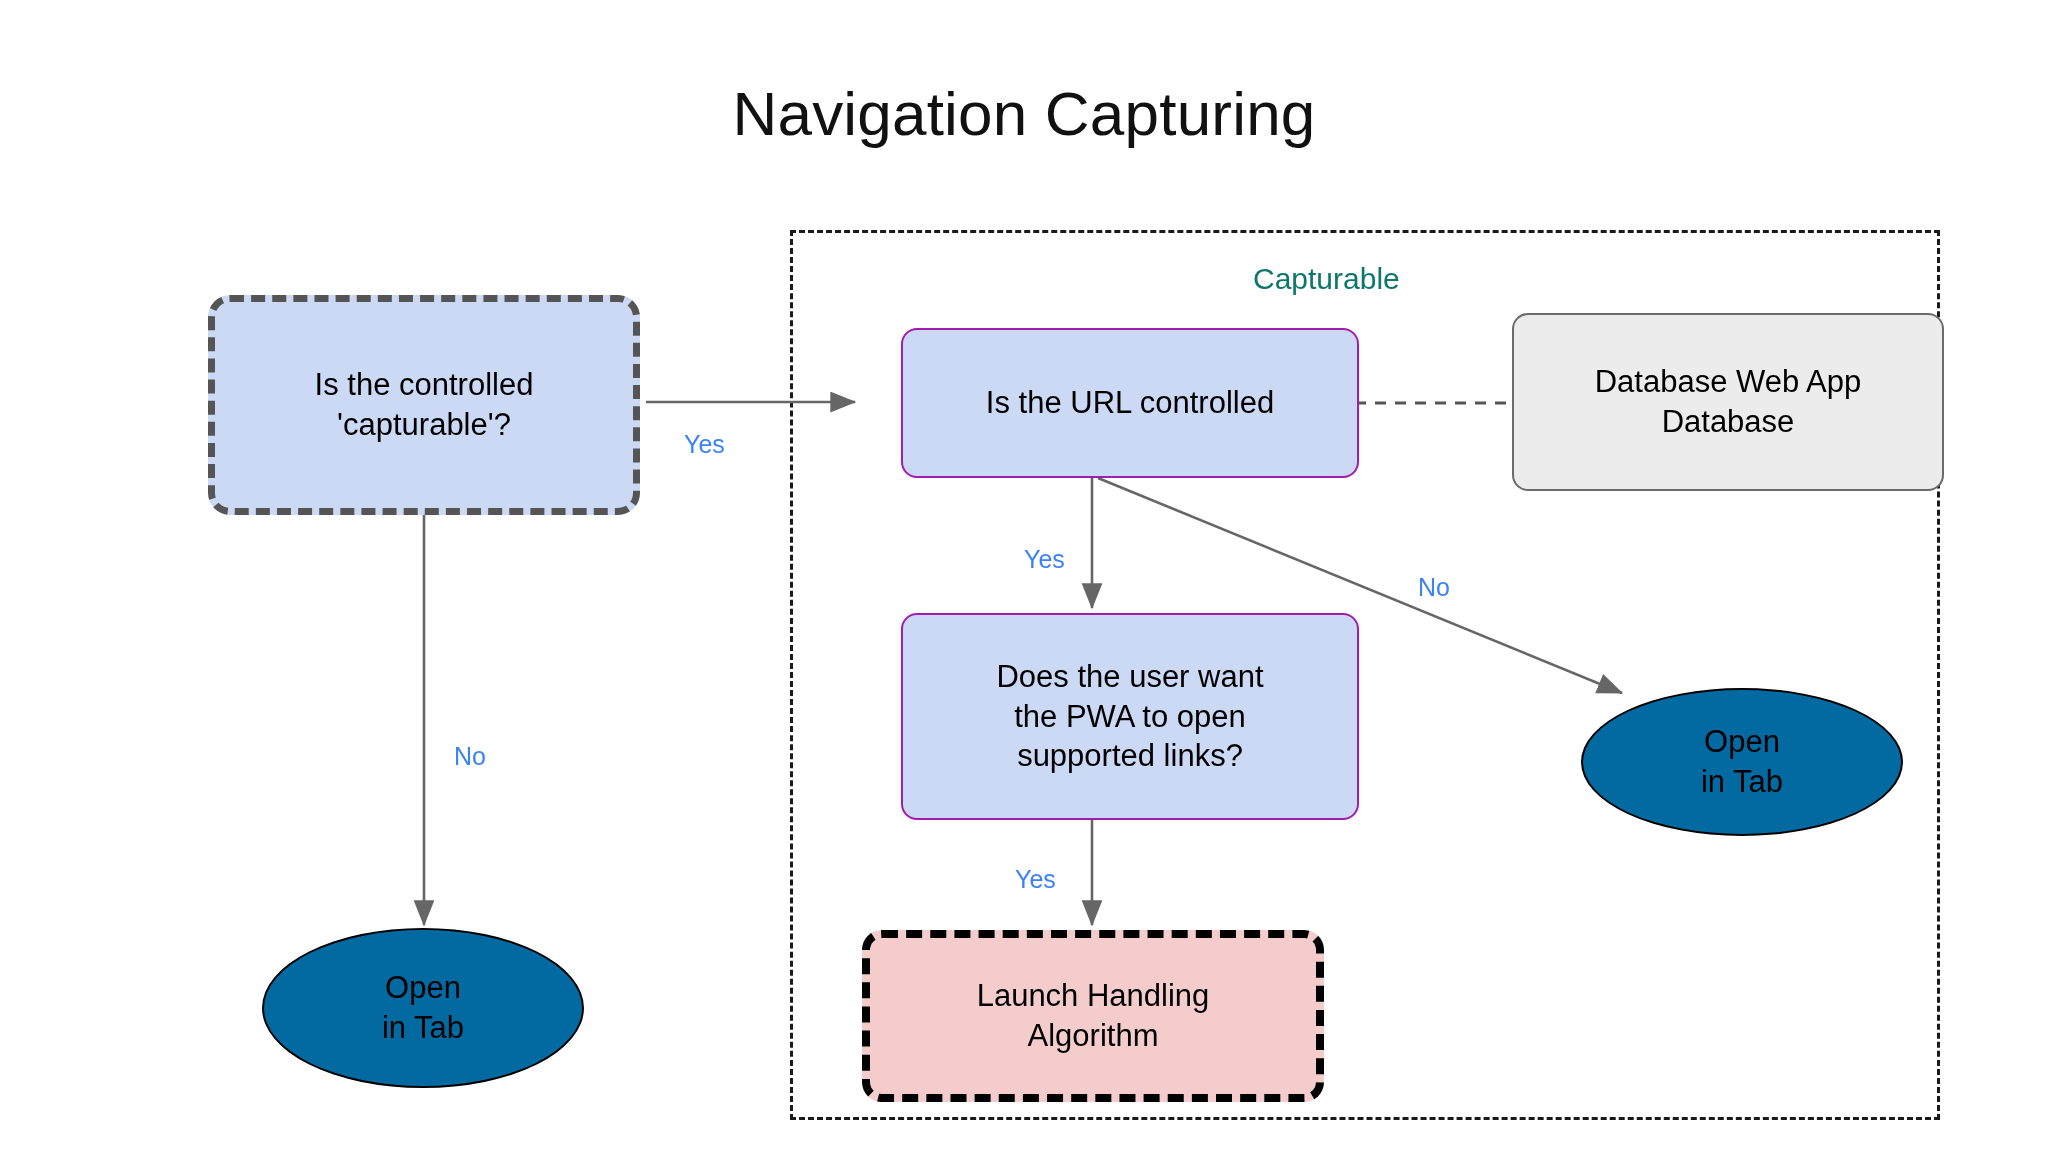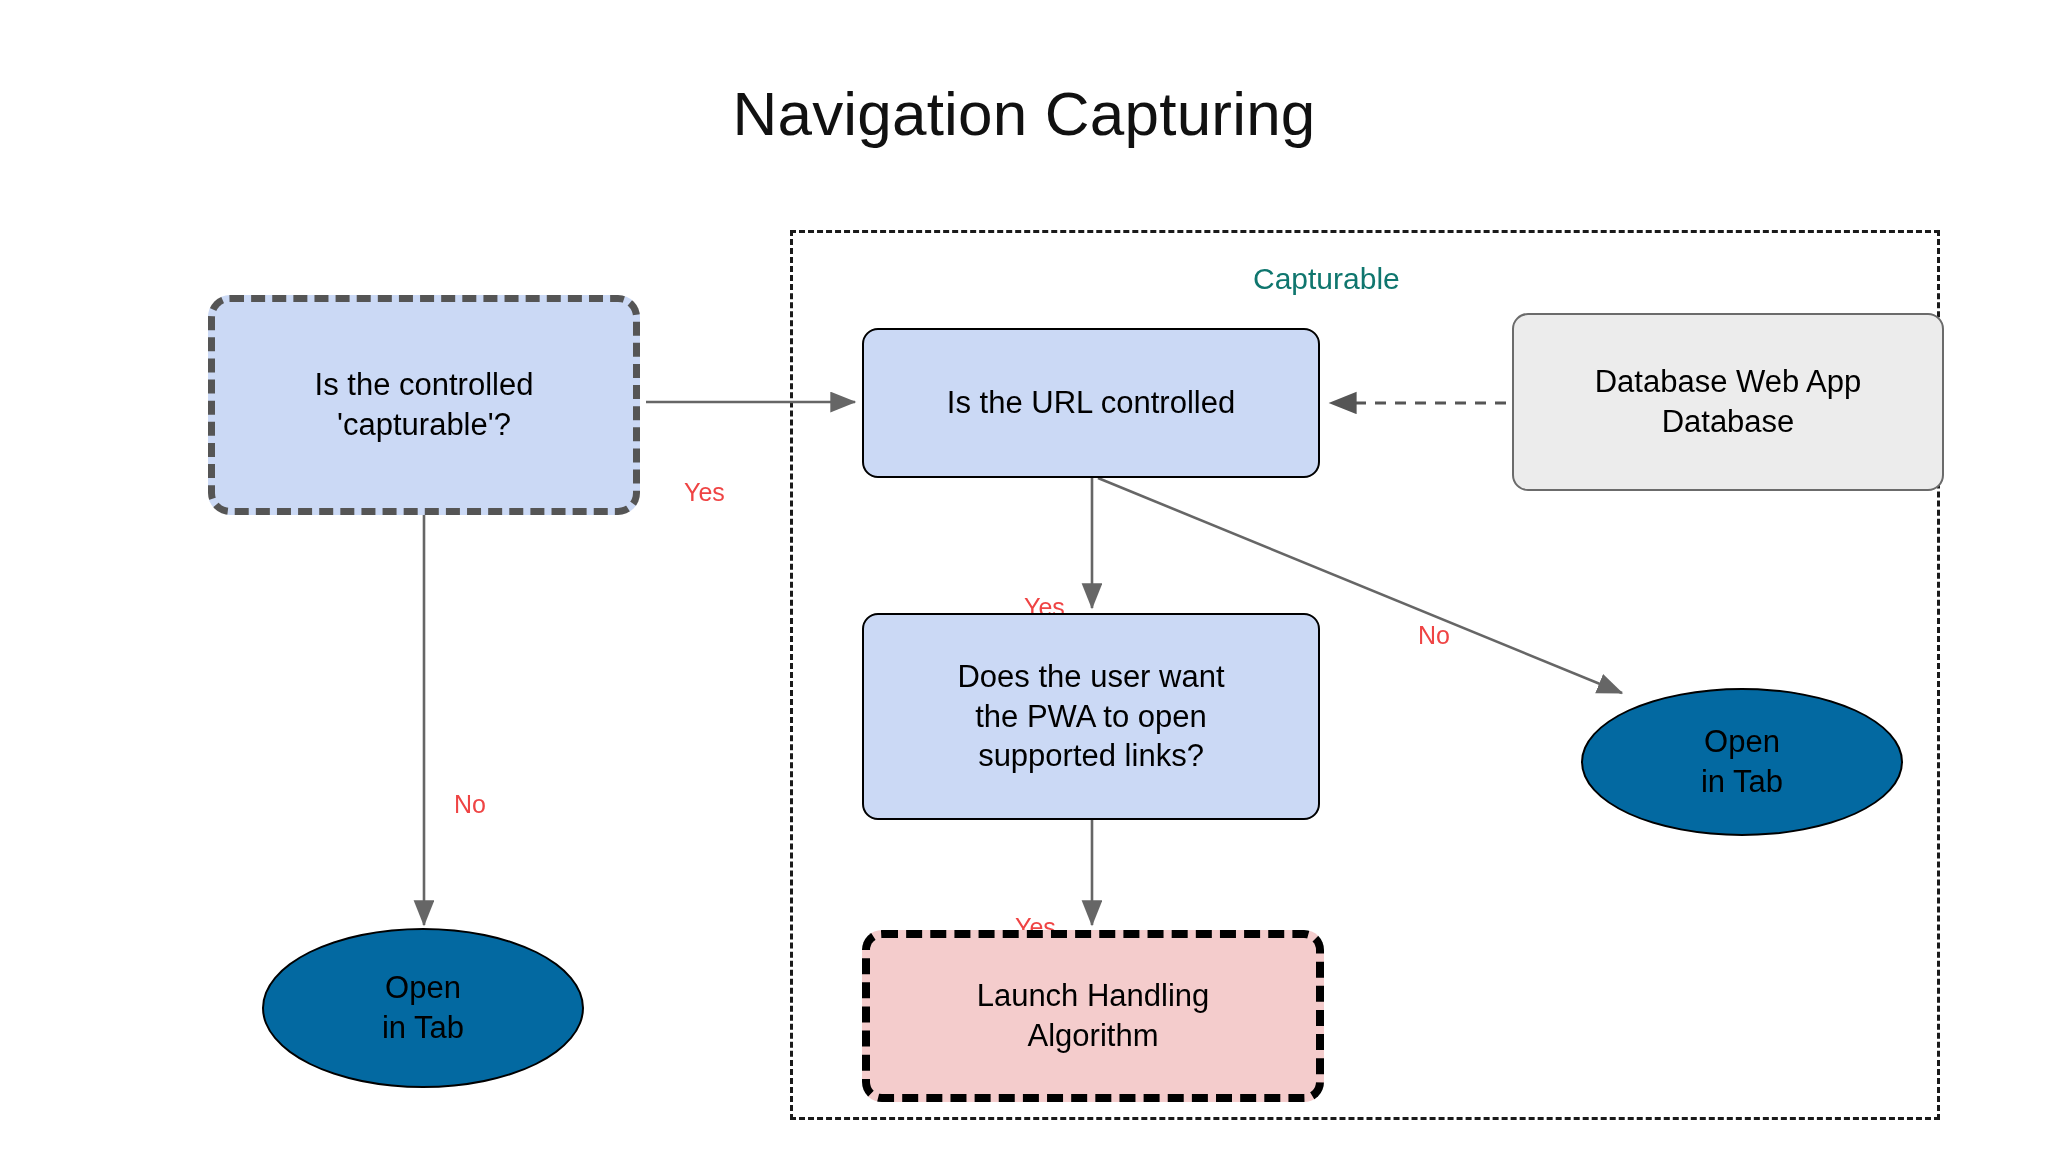--- a/index.html
+++ b/index.html
@@ -54,21 +54,22 @@
     text-align: center;
     color: #000000;
     line-height: 1.28;
     font-size: 31px;
   }
   .rbox {
     border-radius: 16px;
   }
   .rbox-blue {
     background: #cbd9f5;
-    border: 2px solid #000000;
+    border: 2px solid #a21caf;
+    margin-left: 39px;
   }
   .rbox-blue-dashed {
     background: #cbd9f5;
     border: 7px dashed #555555;
     border-radius: 22px;
   }
   .rbox-gray {
     background: #ececec;
     border: 2px solid #6b6b6b;
   }
@@ -78,23 +79,22 @@
     border-radius: 20px;
   }
   .ellipse {
     background: #0369a1;
     border: 2.5px solid #000000;
     border-radius: 50%;
   }
   .edge-label {
     position: absolute;
     font-size: 25px;
-    color: #ef4444;
+    color: #3b82f6;
     white-space: nowrap;
-    margin-top: 48px;
   }
 </style>
 </head>
 <body>
 
 <div id="canvas">
 
   <div class="title">Navigation Capturing</div>
 
   <div class="group-box" style="left:790px; top:230px; width:1150px; height:890px;"></div>

